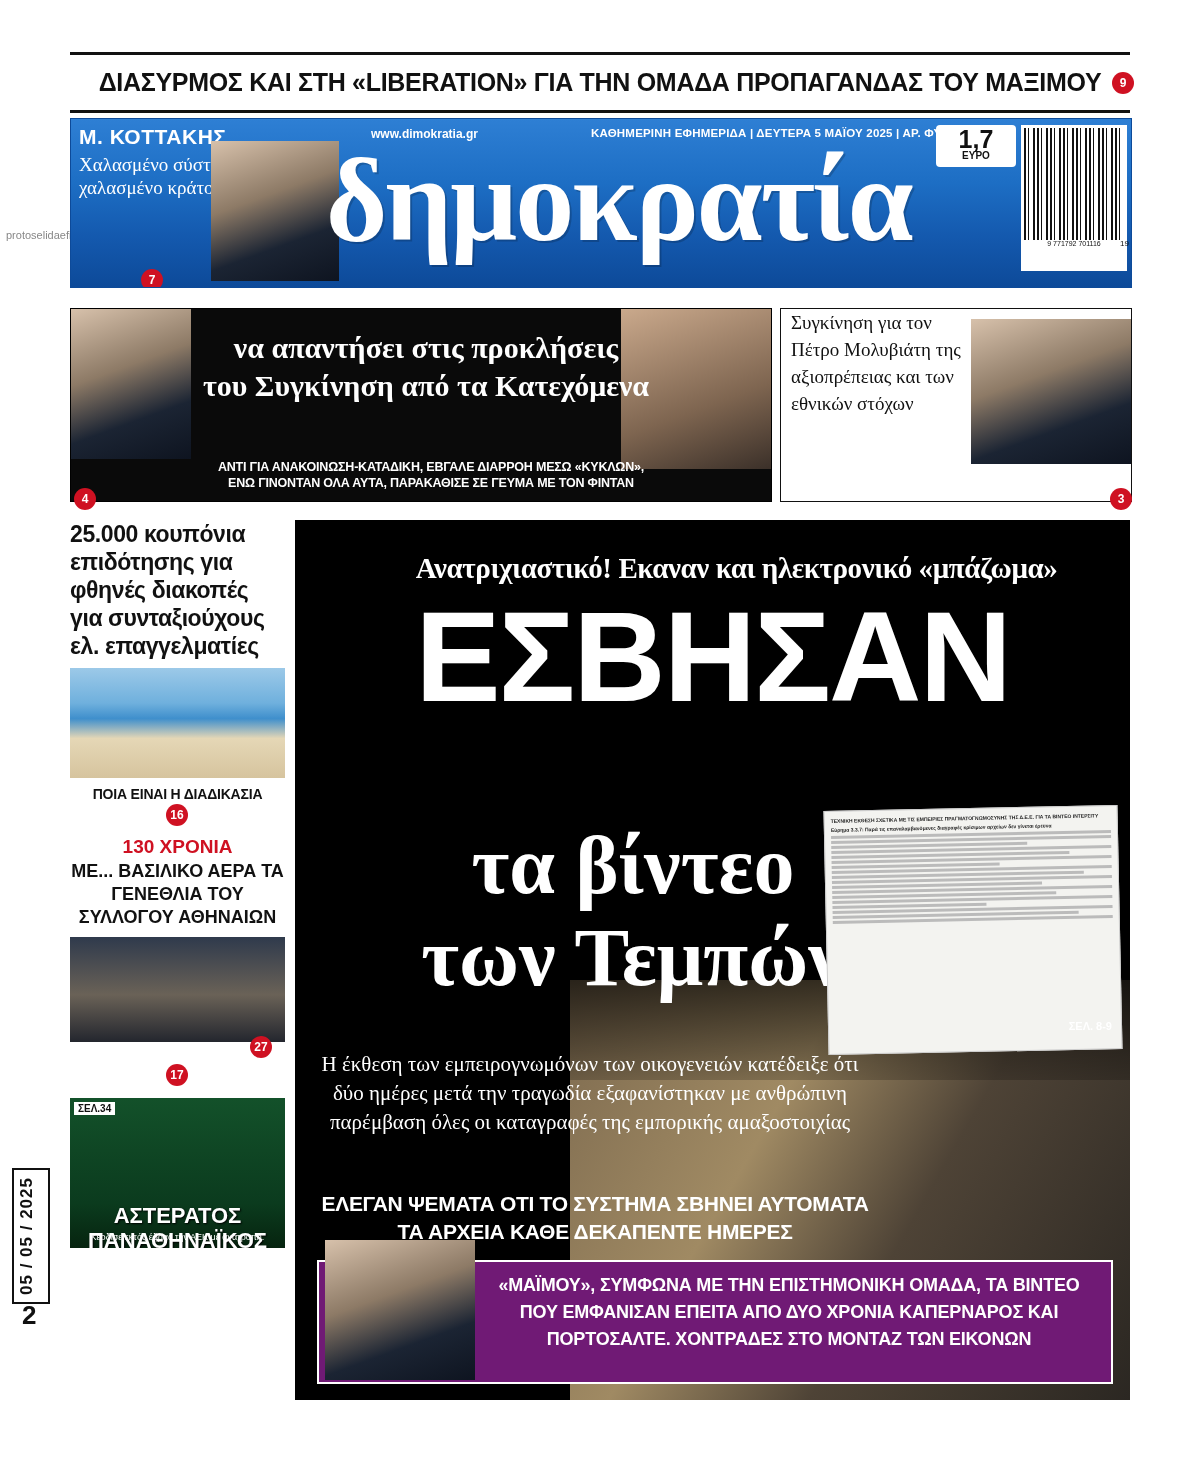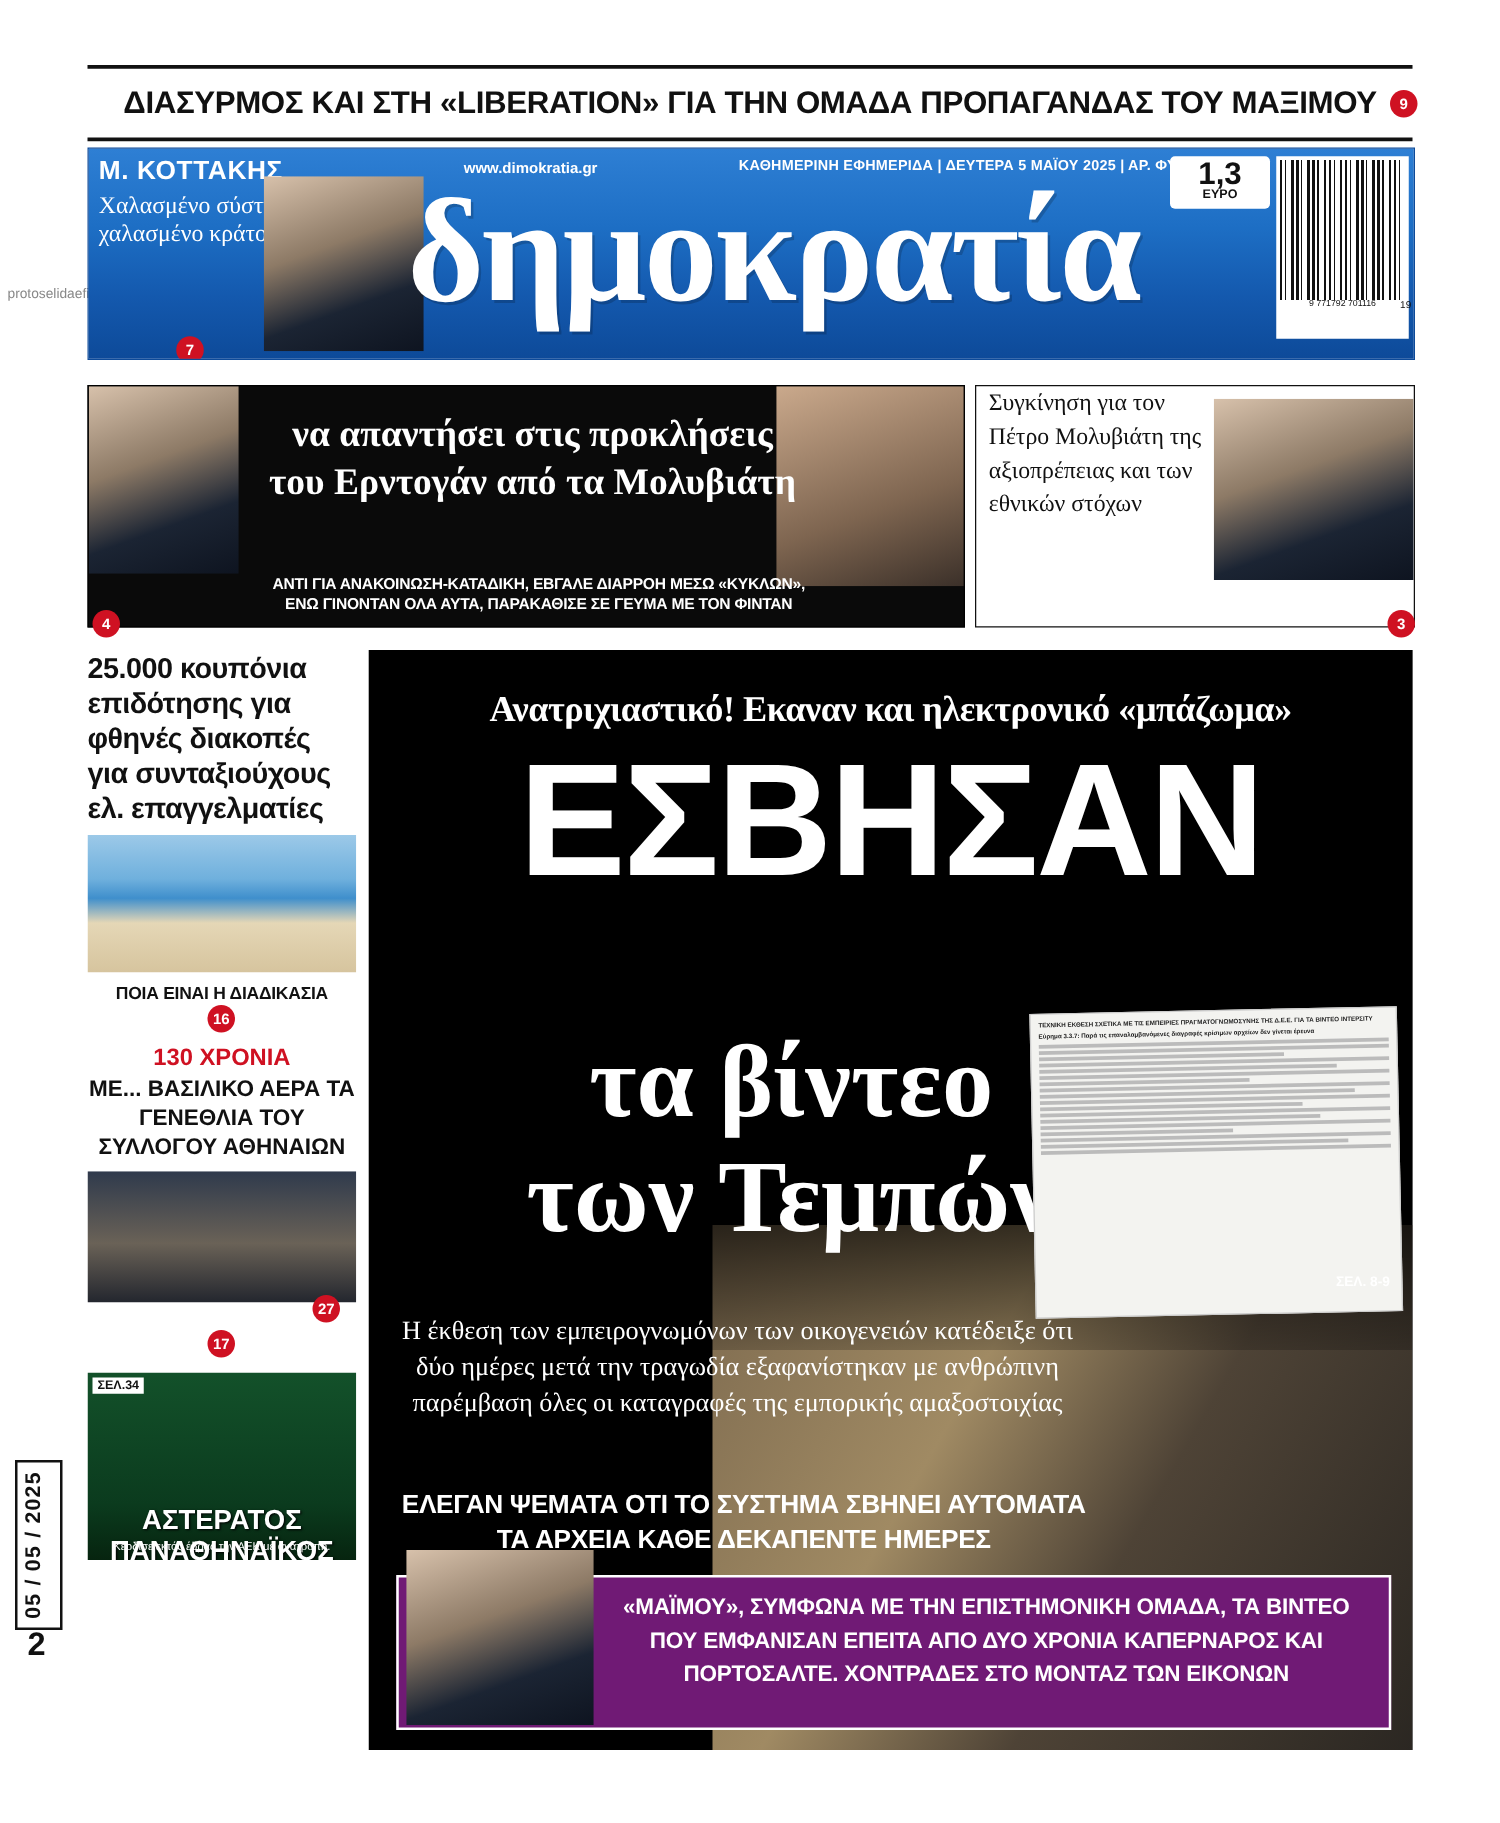--- a/index.html
+++ b/index.html
@@ -65,21 +65,21 @@
   .box-tourism .t{font-size:21px;font-weight:bold;line-height:26px;color:#111;}
   .sports{margin-top:14px;width:215px;height:150px;position:relative;overflow:hidden;background:#123;}
   .sports .sel{position:absolute;left:4px;top:4px;background:#fff;color:#111;font-size:10px;font-weight:bold;padding:1px 4px;}
   .sports .t1{position:absolute;left:0;right:0;top:62px;text-align:center;font-size:22px;font-weight:bold;color:#fff;
       line-height:25px;text-shadow:1px 1px 2px #000;margin-top:43px;}
   .sports .t2{position:absolute;left:0;right:0;bottom:6px;text-align:center;font-size:9px;color:#fff;}
 
   
   .main{position:absolute;left:295px;top:520px;width:835px;height:880px;background:#000;overflow:hidden;}
   .main-kicker{position:absolute;left:0;top:32px;width:835px;text-align:center;
-      font-family:"Liberation Serif",serif;font-size:29px;color:#fff;font-weight:bold;letter-spacing:-0.4px;}
+      font-family:"Liberation Serif",serif;font-size:29px;color:#fff;font-weight:bold;letter-spacing:-0.4px;padding-left:24px;}
   .main-title1{position:absolute;left:0;top:72px;width:835px;text-align:center;font-size:128px;font-weight:bold;
       color:#fff;letter-spacing:-2px;line-height:130px;}
   .main-title2{position:absolute;left:18px;top:300px;width:640px;text-align:center;
       font-family:"Liberation Serif",serif;font-size:82px;font-weight:bold;color:#fff;line-height:92px;}
   .doc-shot{position:absolute;right:10px;top:288px;width:280px;height:230px;background:#f3f3f0;border:1px solid #ccc;
       transform:rotate(-1.2deg);overflow:hidden;font-size:4px;color:#222;padding:6px;}
   .doc-shot .dl{height:3px;background:#bbb;margin:2px 0;}
   .doc-shot .dtitle{font-size:5px;font-weight:bold;margin-bottom:3px;}
   .sel89{position:absolute;right:18px;top:500px;font-size:11px;font-weight:bold;color:#fff;}
   .main-lead{position:absolute;left:15px;top:530px;width:560px;text-align:center;
@@ -130,40 +130,40 @@
       </div>
     <div class="num-circ" style="left:70px;top:150px;">7</div>
 
     <div class="mast-url">www.dimokratia.gr</div>
     <div class="mast-info">ΚΑΘΗΜΕΡΙΝΗ ΕΦΗΜΕΡΙΔΑ | ΔΕΥΤΕΡΑ 5 ΜΑΪΟΥ 2025 | ΑΡ. ΦΥΛ. 4.240</div>
     <div class="mast-title">
       <div class="word">δημοκρατία</div>
     </div>
 
     <div class="price-box">
-      <div class="p1">1,3</div>
+      <div class="p1">1,7</div>
       <div class="p2">ΕΥΡΟ</div>
     </div>
     <div class="barcode">
       <div class="bars"></div>
       <div class="num">9 771792 701116</div>
     </div>
     <div class="barcode-side">19</div>
   </div>
 
   <div class="erdogan">
     <div class="erd-photo-l">
         <div class="ph ph-suit"></div>
       </div>
     <div class="erd-photo-r">
         <div class="ph ph-face"></div>
       </div>
     <div class="erd-head">
       <div>να απαντήσει στις προκλήσεις</div>
-      <div>του Ερντογάν από τα Μολυβιάτη</div>
+      <div>του Συγκίνηση από τα Κατεχόμενα</div>
     </div>
     <div class="erd-sub">
       <div>ΑΝΤΙ ΓΙΑ ΑΝΑΚΟΙΝΩΣΗ-ΚΑΤΑΔΙΚΗ, ΕΒΓΑΛΕ ΔΙΑΡΡΟΗ ΜΕΣΩ «ΚΥΚΛΩΝ»,</div>
       <div>ΕΝΩ ΓΙΝΟΝΤΑΝ ΟΛΑ ΑΥΤΑ, ΠΑΡΑΚΑΘΙΣΕ ΣΕ ΓΕΥΜΑ ΜΕ ΤΟΝ ΦΙΝΤΑΝ</div>
     </div>
   </div>
   <div class="num-circ" style="left:74px;top:488px;">4</div>
 
   <div class="molyv">
     <div class="molyv-text">Συγκίνηση για τον Πέτρο Μολυβιάτη της αξιοπρέπειας και των εθνικών στόχων</div>

